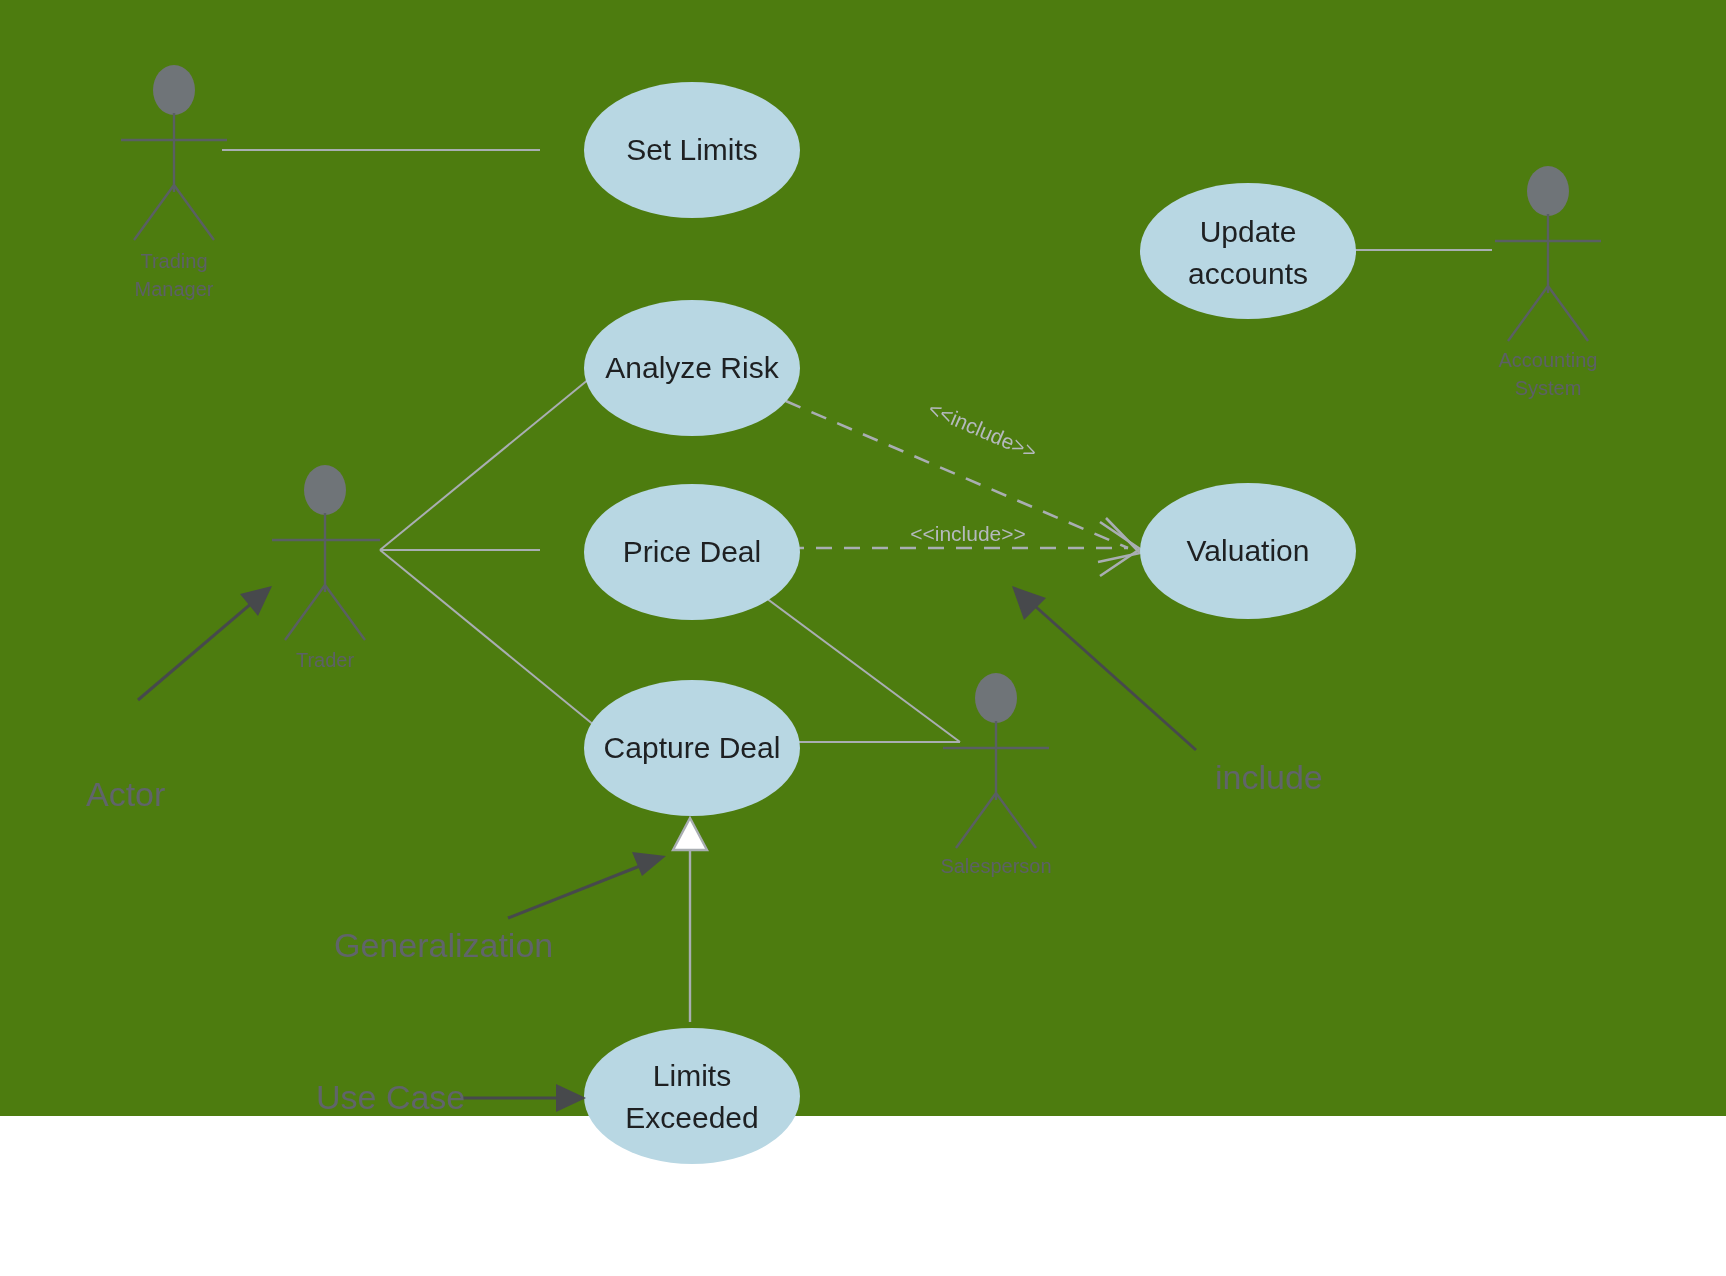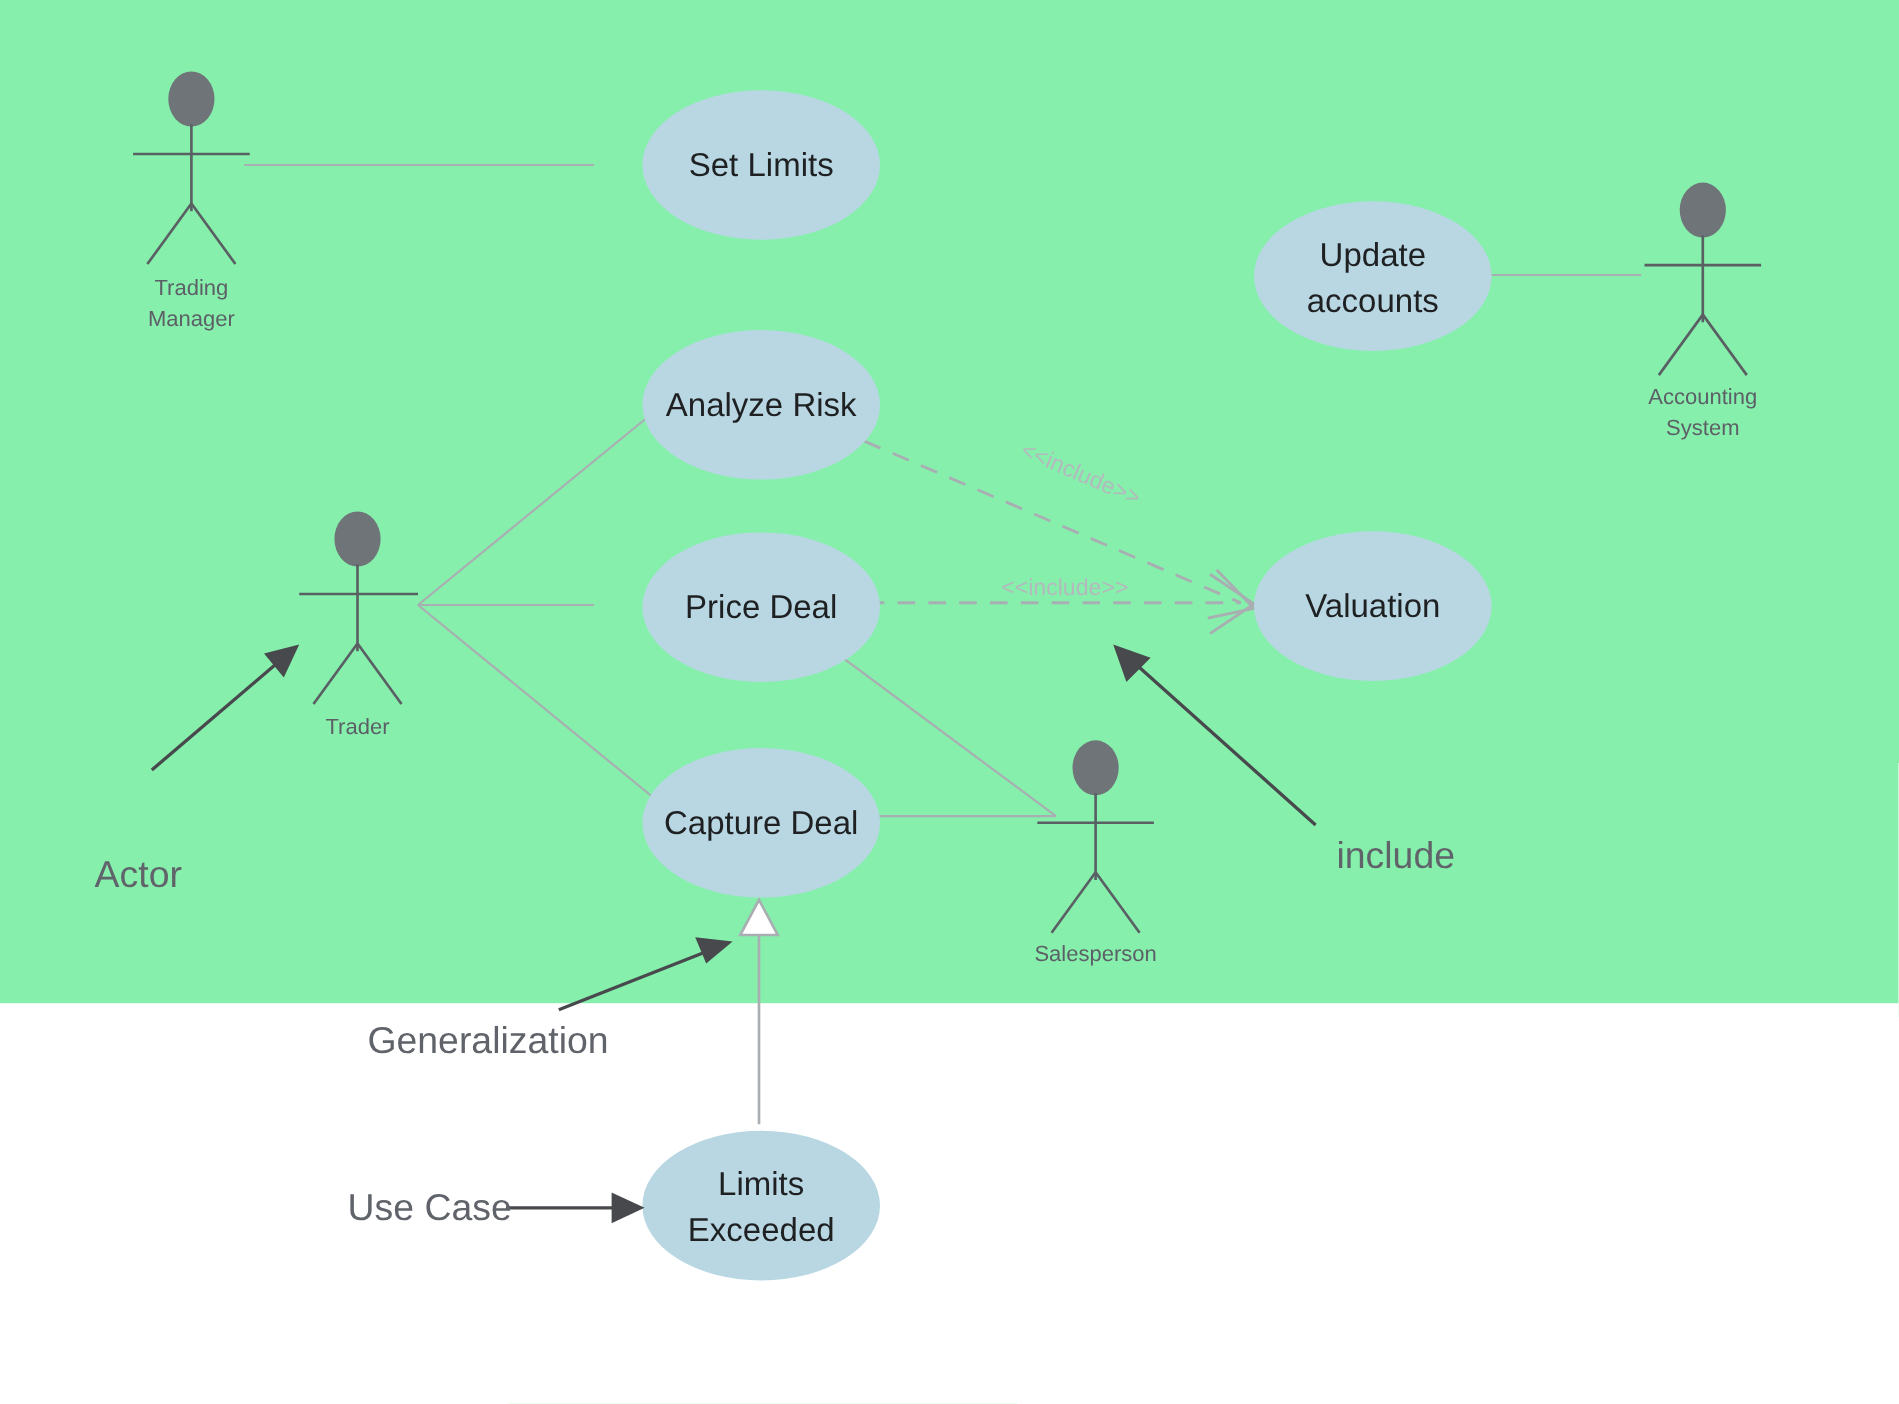--- a/index.html
+++ b/index.html
@@ -9,22 +9,22 @@
   }
   body {
     width: 1726px;
     height: 1276px;
     font-family: "Liberation Sans", sans-serif;
     overflow: hidden;
   }
   #diagram-root {
     position: relative;
     width: 1726px;
-    height: 912px;
-    background: #86efac;
+    height: 1116px;
+    background: #4d7c0f;
   }
   svg#uml-canvas {
     display: block;
     width: 1726px;
     height: 1276px;
   }
   .uc-ellipse {
     fill: #b8d7e3;
     stroke: none;
   }

